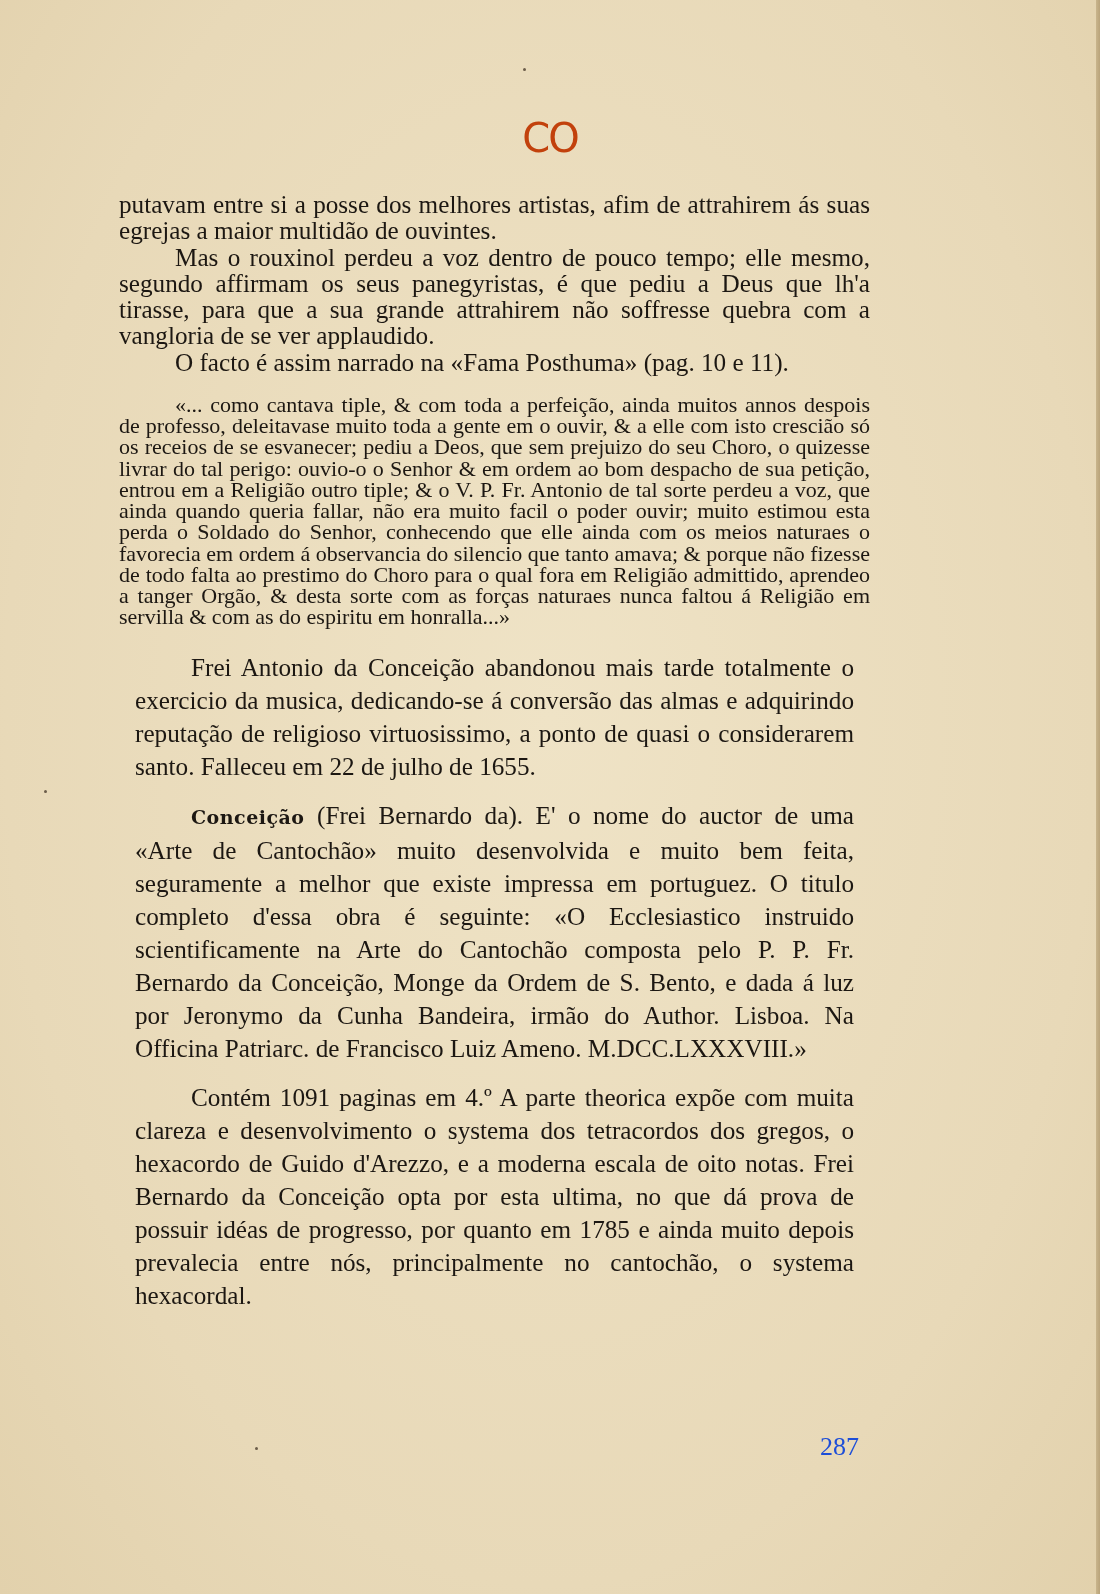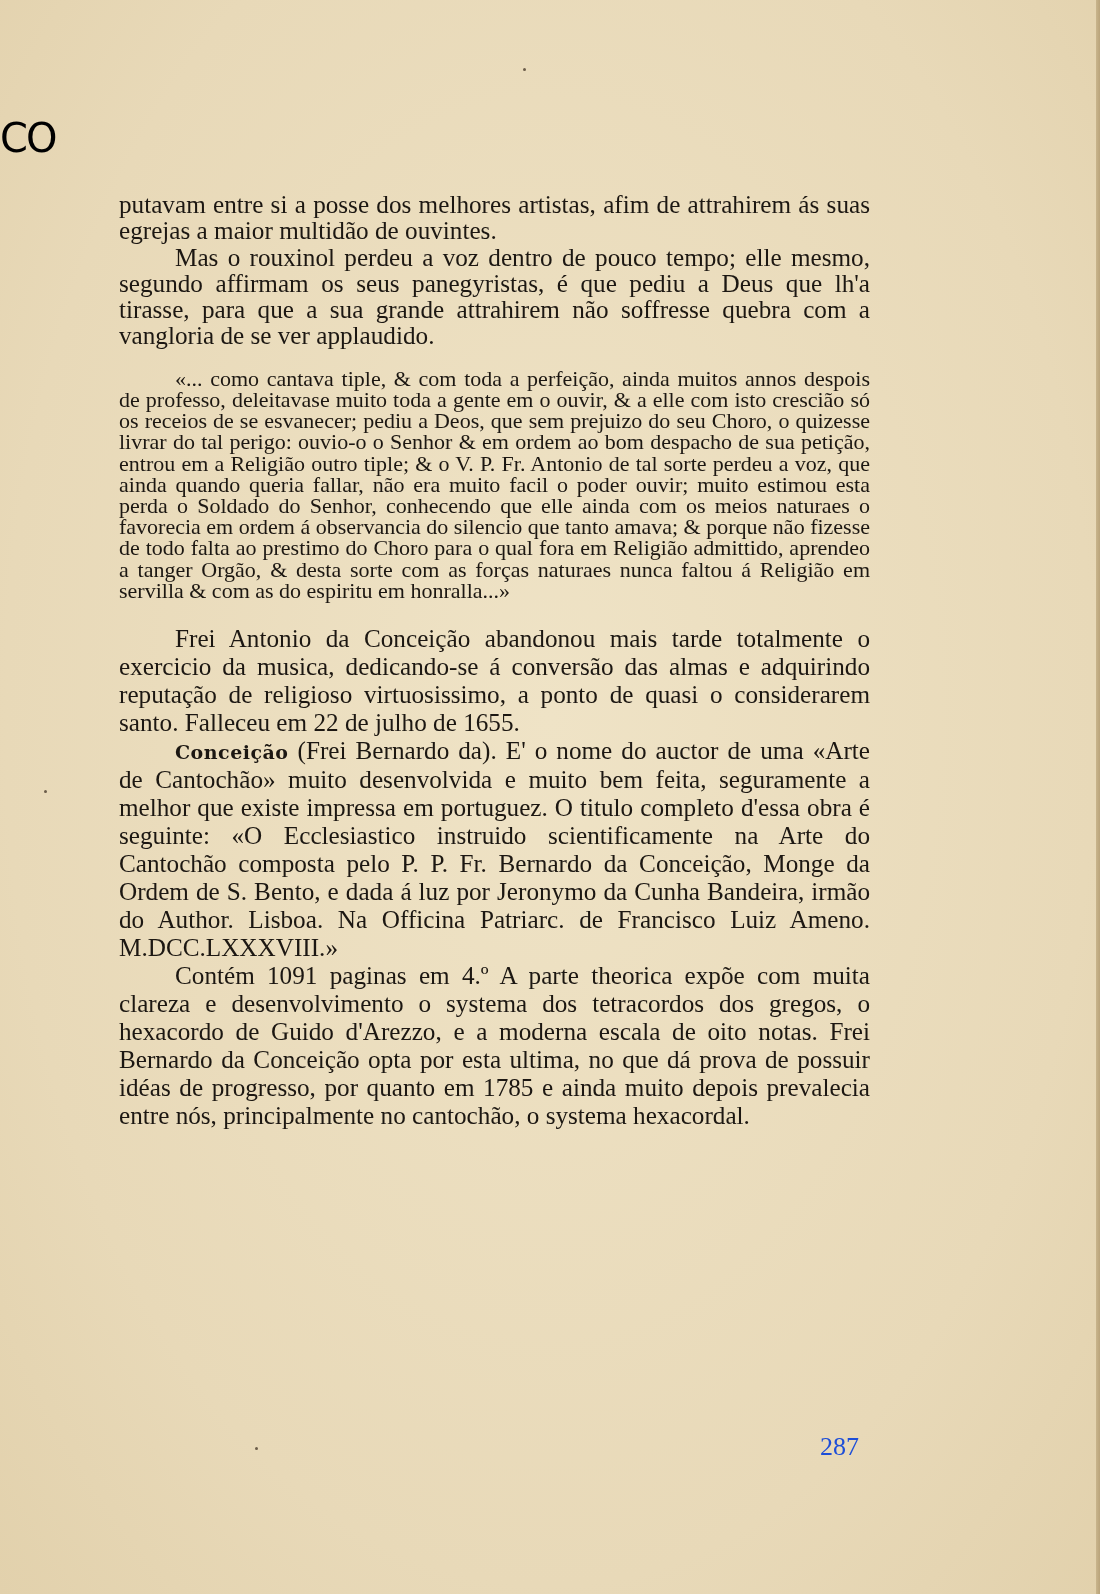--- a/index.html
+++ b/index.html
@@ -9,60 +9,61 @@
       background-image: radial-gradient(ellipse at 50% 45%, #efe3c6 0%, #e8d9b8 70%, #e2d1ac 100%);
       position:relative;
       font-family:"Liberation Serif", "DejaVu Serif", serif;
       color:#1c1712;
     }
     .edge-right {
       position:absolute; top:0; right:0; width:4px; height:1594px;
       background:linear-gradient(to right, #c9b58c, #b9a37a);
     }
     .header {
-      position:absolute; top:118px; left:0; width:1100px; text-align:left;
+      position:absolute; top:118px; left:0; width:1100px; text-align:center;
       font-family:"DejaVu Sans", sans-serif; font-size:40px; letter-spacing:-2px;
-      line-height:40px; color:#000000;
+      line-height:40px; color:#c2410c;
     }
     .text {
       position:absolute; left:119px; top:192px; width:751px;
     }
     .main p {
       margin:0; font-size:25.2px; line-height:26.3px; text-align:justify; text-align-last:auto;
     }
     .main p.indent { text-indent:56px; }
     .quote {
       margin-top:18px;
     }
     .quote p {
       margin:0; font-size:22px; line-height:21.2px; text-align:justify;
       text-indent:56px;
     }
     .after { margin-top:24px; }
     .after p {
-      margin:0; font-size:25.2px; line-height:28px; text-align:justify; text-indent:56px;
+      margin:16px; font-size:25.2px; line-height:33px; text-align:justify; text-indent:56px;
     }
     .entry-head { font-family:"DejaVu Serif", serif; font-weight:bold; font-size:19px; letter-spacing:0.5px; }
     .it { }
     .pageno {
       position:absolute; top:1432px; left:820px; font-size:26px; color:#1d4ed8;
     }
     .dot { position:absolute; width:3px; height:3px; border-radius:50%; background:#6b5d4a; }
   </style>
 </head>
 <body>
 
 <div class="edge-right"></div>
 
 <div class="header">CO</div>
 
 <div class="text">
   <div class="main">
     <p>putavam entre si a posse dos melhores artistas, afim de attrahirem ás suas egrejas a maior multidão de ouvintes.</p>
     <p class="indent">Mas o rouxinol perdeu a voz dentro de pouco tempo; elle mesmo, segundo affirmam os seus panegyristas, é que pediu a Deus que lh'a tirasse, para que a sua grande attrahirem não soffresse quebra com a vangloria de se ver applaudido.</p>
+    <p class="indent">O facto é assim narrado na «Fama Posthuma» (pag. 10 e 11).</p>
   </div>
   <div class="quote">
     <p>«... como cantava tiple, &amp; com toda a perfeição, ainda muitos annos despois de professo, deleitavase muito toda a gente em o ouvir, &amp; a elle com isto crescião só os receios de se esvanecer; pediu a Deos, que sem prejuizo do seu Choro, o quizesse livrar do tal perigo: ouvio-o o Senhor &amp; em ordem ao bom despacho de sua petição, entrou em a Religião outro tiple; &amp; o V. P. Fr. Antonio de tal sorte perdeu a voz, que ainda quando queria fallar, não era muito facil o poder ouvir; muito estimou esta perda o Soldado do Senhor, conhecendo que elle ainda com os meios naturaes o favorecia em ordem á observancia do silencio que tanto amava; &amp; porque não fizesse de todo falta ao prestimo do Choro para o qual fora em Religião admittido, aprendeo a tanger Orgão, &amp; desta sorte com as forças naturaes nunca faltou á Religião em servilla &amp; com as do espiritu em honralla...»</p>
   </div>
   <div class="after">
     <p>Frei Antonio da Conceição abandonou mais tarde totalmente o exercicio da musica, dedicando-se á conversão das almas e adquirindo reputação de religioso virtuosissimo, a ponto de quasi o considerarem santo. Falleceu em 22 de julho de 1655.</p>
     <p><span class="entry-head">Conceição</span><span> (Frei </span><span class="it">Bernardo da</span><span>). E' o nome do auctor de uma «Arte de Cantochão» muito desenvolvida e muito bem feita, seguramente a melhor que existe impressa em portuguez. O titulo completo d'essa obra é seguinte: «O Ecclesiastico instruido scientificamente na Arte do Cantochão composta pelo P. P. Fr. Bernardo da Conceição, Monge da Ordem de S. Bento, e dada á luz por Jeronymo da Cunha Bandeira, irmão do Author. Lisboa. Na Officina Patriarc. de Francisco Luiz Ameno. M.DCC.LXXXVIII.»</span></p>
     <p>Contém 1091 paginas em 4.º A parte theorica expõe com muita clareza e desenvolvimento o systema dos tetracordos dos gregos, o hexacordo de Guido d'Arezzo, e a moderna escala de oito notas. Frei Bernardo da Conceição opta por esta ultima, no que dá prova de possuir idéas de progresso, por quanto em 1785 e ainda muito depois prevalecia entre nós, principalmente no cantochão, o systema hexacordal.</p>
   </div>
 </div>

